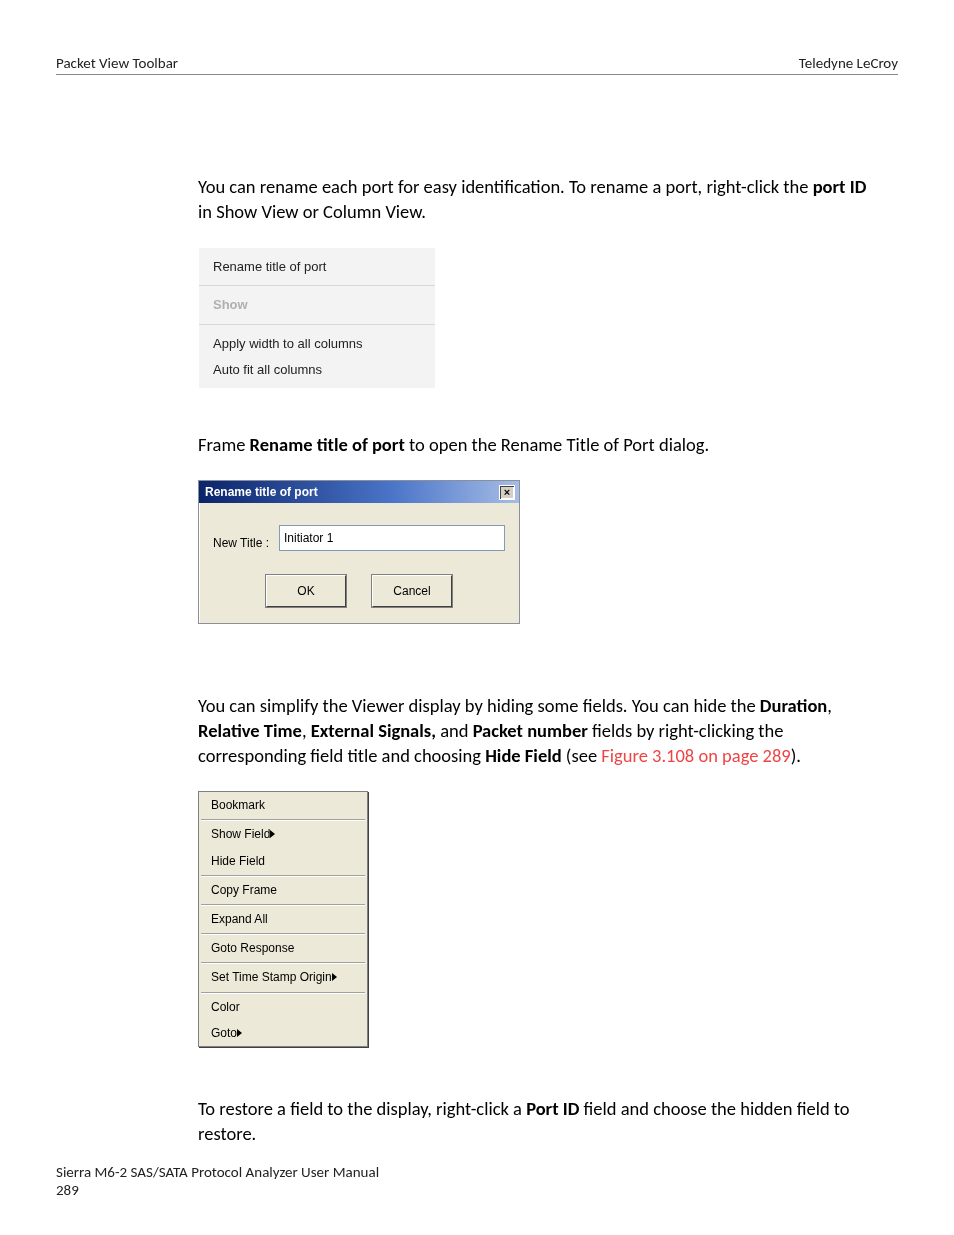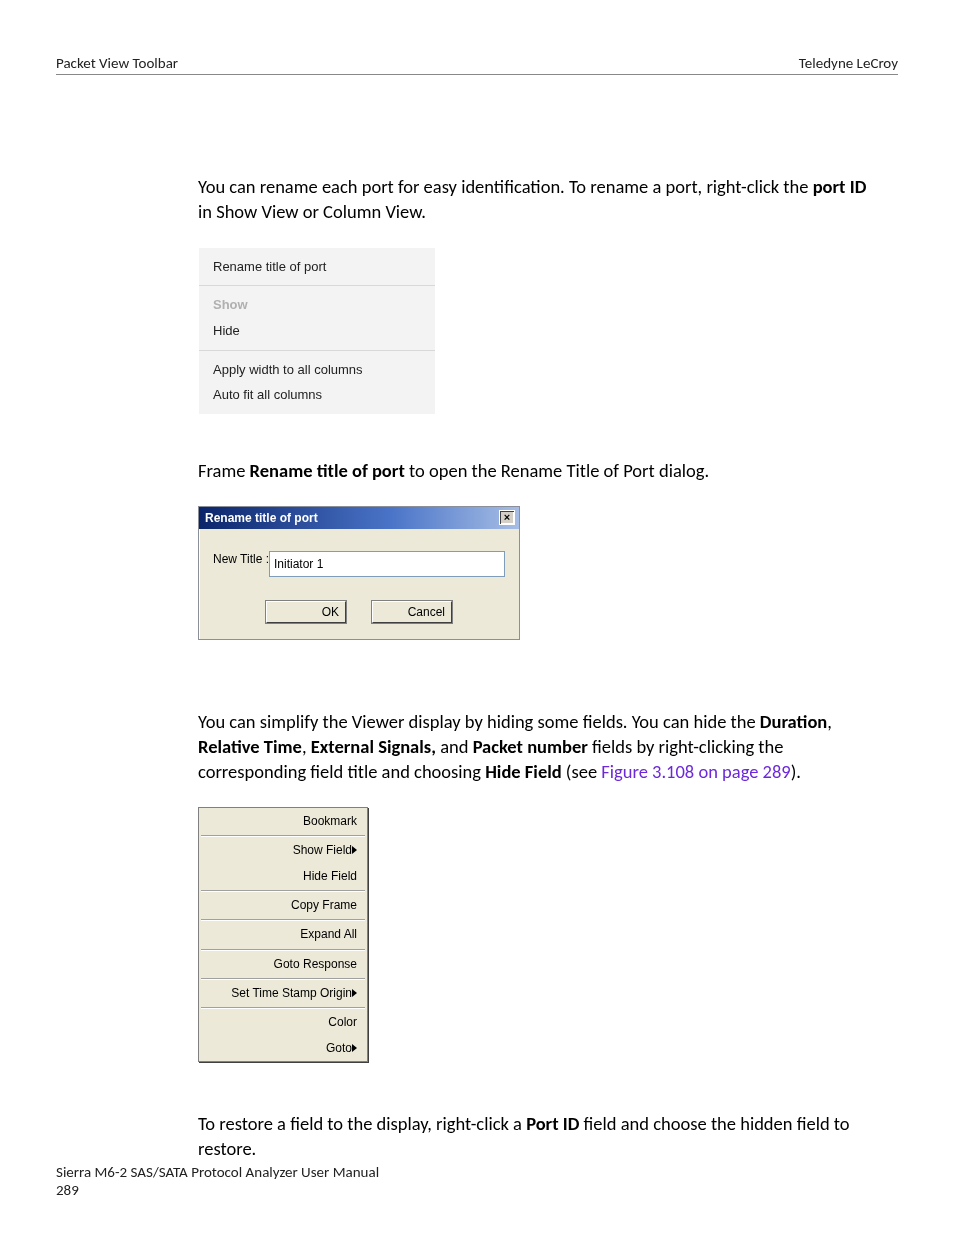--- a/index.html
+++ b/index.html
@@ -26,21 +26,21 @@
     margin-bottom: 100px;
   }
   .content {
     margin-left: 142px;
     margin-right: 20px;
     font-size: 18.5px;
     line-height: 1.35;
   }
   .para { margin-bottom: 22px; }
   .bold { font-weight: 700; }
-  .link { color: #6d28d9; }
+  .link { color: #ef4444; }
 
   
   .menu1 {
     width: 236px;
     background: #f3f3f3;
     border: 1px solid #fff;
     margin-bottom: 44px;
     font-family: "Segoe UI", Tahoma, sans-serif;
     font-size: 13px;
     color: #222;
@@ -78,61 +78,60 @@
     font-size: 11px;
     font-weight: 700;
     text-align: center;
     line-height: 13px;
     box-sizing: border-box;
   }
   .dialog-body {
     padding: 22px 14px 16px 14px;
     font-size: 12px;
   }
-  .dlg-row { display: flex; align-items: flex-start; gap: 0; margin-bottom: 24px; }
+  .dlg-row { display: flex; align-items: flex-end; gap: 10px; margin-bottom: 24px; }
   .dlg-input {
     flex: 1;
     font-family: Tahoma, Arial, sans-serif;
     font-size: 12px;
     padding: 12px 4px;
     border: 1px solid #7f9db9;
     background: #fff;
     box-sizing: border-box;
     height: 20px;
   }
   .dlg-buttons { display: flex; gap: 26px; justify-content: center; }
   .dlg-btn {
     width: 80px;
-    height: 22px;
+    height: 32px;
     font-family: Tahoma, Arial, sans-serif;
     font-size: 12px;
     background: #ece9d8;
     border-top: 1px solid #fff;
     border-left: 1px solid #fff;
     border-right: 1px solid #404040;
     border-bottom: 1px solid #404040;
     box-shadow: 0 0 0 1px #808080;
-    text-align: right;
   }
 
   
   .menu2 {
     width: 168px;
     background: #ece9d8;
     border: 1px solid #808080;
     box-shadow: 1px 1px 0 #404040;
     font-family: Tahoma, Arial, sans-serif;
     font-size: 12px;
     color: #000;
     margin-bottom: 50px;
   }
   .menu2 .m2-item {
     padding: 5px 10px 5px 12px;
     display: flex;
-    justify-content: flex-end;
+    justify-content: flex-start;
     align-items: center;
   }
   .menu2 .m2-sep { height: 1px; background: #a0a0a0; box-shadow: 0 1px 0 #fff; margin: 1px 2px; }
   .arrow {
     width: 0; height: 0;
     border-top: 4px solid transparent;
     border-bottom: 4px solid transparent;
     border-left: 5px solid #000;
   }
 
@@ -162,21 +161,20 @@
       <span>You can rename each port for easy identification. To rename a port, right-click the </span><span class="bold">port ID</span><span> in Show View or Column View.</span>
     </div>
 
     <div class="menu1">
       <div class="menu-section">
         <div class="menu-item">Rename title of port</div>
       </div>
       <div class="menu-sep"></div>
       <div class="menu-section">
         <div class="menu-item disabled">Show</div>
-        <div class="menu-item">Hide</div>
       </div>
       <div class="menu-sep"></div>
       <div class="menu-section">
         <div class="menu-item">Apply width to all columns</div>
         <div class="menu-item">Auto fit all columns</div>
       </div>
     </div>
 
     <div class="para">
       <span>Frame </span><span class="bold">Rename title of port</span><span> to open the Rename Title of Port dialog.</span>

